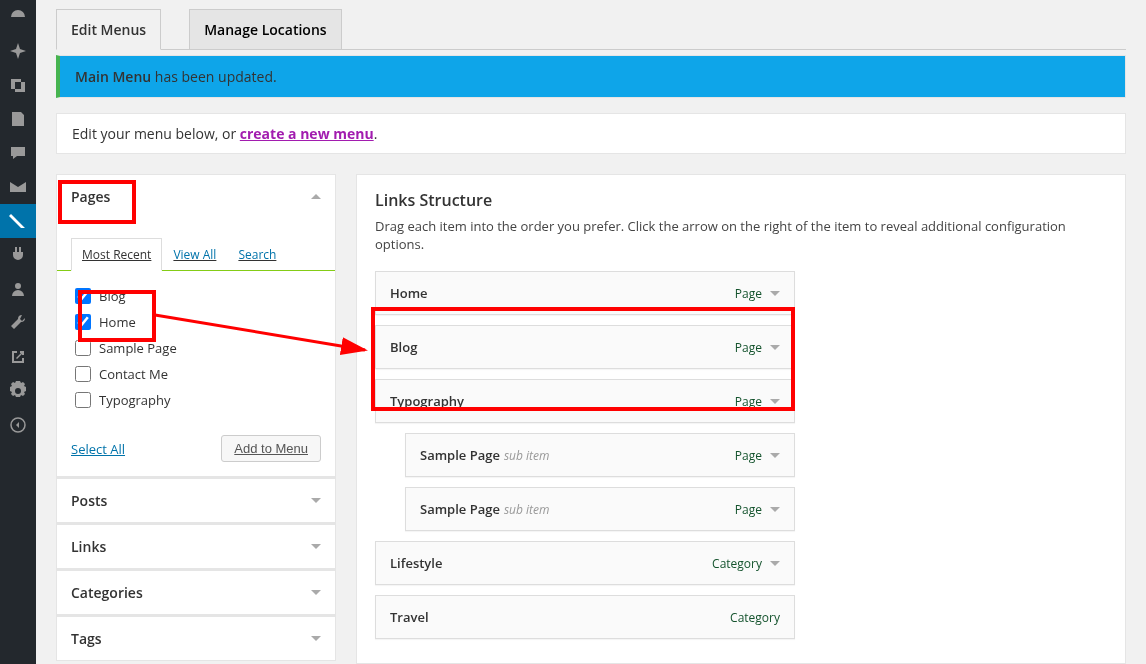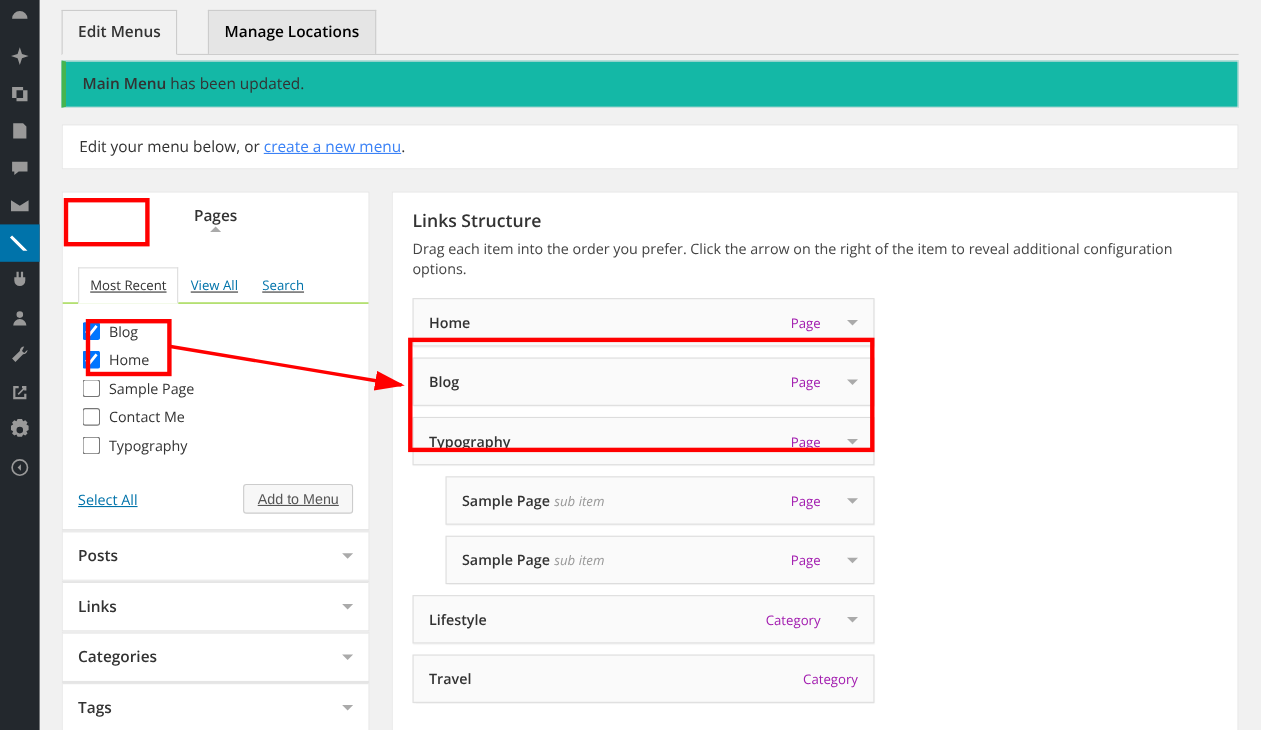--- a/index.html
+++ b/index.html
@@ -9,33 +9,33 @@
 .admin-sidebar .icon { width: 36px; height: 34px; display: flex; align-items: center; justify-content: center; color: #999; cursor: pointer; }
 .admin-sidebar .icon.active { background: #0073aa; color: #fff; }
 .admin-sidebar .icon svg { width: 20px; height: 20px; fill: currentColor; }
 
 .main-area { position: absolute; left: 36px; top: 0; right: 0; bottom: 0; padding: 10px 20px 0 20px; overflow: hidden; }
 
 .tabs-wrapper { height: 40px; border-bottom: 1px solid #ccc; display: flex; align-items: flex-end; gap: 28px; }
 .tab { padding: 10px 14px; border: 1px solid #ccc; border-bottom: none; background: #e5e5e5; margin-right: 0; font-size: 14px; font-weight: 600; color: #000000; cursor: pointer; }
 .tab.active { background: #f1f1f1; border-bottom: 1px solid #f1f1f1; margin-bottom: -1px; color: #333; }
 
-.notice { background: #14b8a6; border: 1px solid #e5e5e5; border-left: 4px solid #46b450; padding: 11px 15px; margin: 5px 0 15px 0; font-size: 14px; }
+.notice { background: #0ea5e9; border: 1px solid #e5e5e5; border-left: 4px solid #46b450; padding: 11px 15px; margin: 5px 0 15px 0; font-size: 14px; }
 .notice strong { font-weight: 600; }
 
 .instruction-bar { background: #fff; border: 1px solid #e5e5e5; padding: 10px 15px; margin-bottom: 20px; font-size: 14px; }
-.instruction-bar a { color: #3b82f6; text-decoration: underline; }
+.instruction-bar a { color: #a21caf; text-decoration: underline; font-weight: bold; }
 
 .columns { display: flex; gap: 20px; }
 .left-col { width: 280px; flex-shrink: 0; }
 .right-col { flex: 1; border: 1px solid #e5e5e5; background: #fff; }
 
 .accordion { border: 1px solid #e5e5e5; background: #fff; margin-bottom: 0; }
 .accordion-header { padding: 12px 14px; font-weight: 600; font-size: 14px; display: flex; justify-content: space-between; align-items: center; cursor: pointer; border-top: 1px solid #e5e5e5; }
-.accordion:first-child .accordion-header { border-top: none; flex-direction: column; }
+.accordion:first-child .accordion-header { border-top: none; }
 .accordion-header .tri { width: 0; height: 0; border-left: 5px solid transparent; border-right: 5px solid transparent; }
 .accordion-header .tri.down { border-top: 5px solid #aaa; }
 .accordion-header .tri.up { border-bottom: 5px solid #aaa; }
 .accordion-body { padding: 0 14px 14px 14px; }
 
 .inner-tabs { display: flex; gap: 0; border-bottom: 1px solid #84cc16; margin: 20px -14px 0 -14px; padding: 0 14px; text-decoration: underline; }
 .inner-tab { padding: 7px 10px; font-size: 12px; color: #0073aa; cursor: pointer; border: 1px solid transparent; border-bottom: none; }
 .inner-tab.active { border: 1px solid #ddd; border-bottom: 1px solid #fff; margin-bottom: -1px; color: #333; background: #fff;}
 
 .checklist { padding: 12px 4px; }
@@ -52,21 +52,21 @@
 
 .menu-structure { padding: 14px 18px; }
 .menu-structure h3 { font-size: 16px; font-weight: 600; margin-bottom: 6px; }
 .menu-structure .desc { font-size: 13px; color: #444; margin-bottom: 18px; }
 
 .menu-items-wrap { width: 420px; position: relative; }
 .menu-item { border: 1px solid #ddd; background: #fafafa; padding: 12px 14px; margin-bottom: 10px; display: flex; justify-content: space-between; align-items: center; cursor: move; box-shadow: 0 1px 1px rgba(0,0,0,0.04); }
 .menu-item.sub { margin-left: 30px; width: calc(100% - 30px); }
 .menu-item .mi-label { font-weight: 600; font-size: 13px; }
 .menu-item .mi-sub { font-style: italic; color: #999; font-weight: normal; font-size: 12px; margin-left: 4px; }
-.menu-item .mi-right { display: flex; align-items: center; gap: 24px; color: #a21caf; font-size: 12px; }
+.menu-item .mi-right { display: flex; align-items: center; gap: 8px; color: #14532d; font-size: 12px; }
 .menu-item .mi-right .tri { width: 0; height: 0; border-left: 5px solid transparent; border-right: 5px solid transparent; border-top: 5px solid #aaa; }
 
 .redbox { position: absolute; border: 4px solid #ff0000; pointer-events: none; z-index: 100; }
 .arrow-svg { position: absolute; pointer-events: none; z-index: 99; }
 </style>
 </head>
 <body>
 
 <div class="admin-sidebar">
   <div class="icon">

